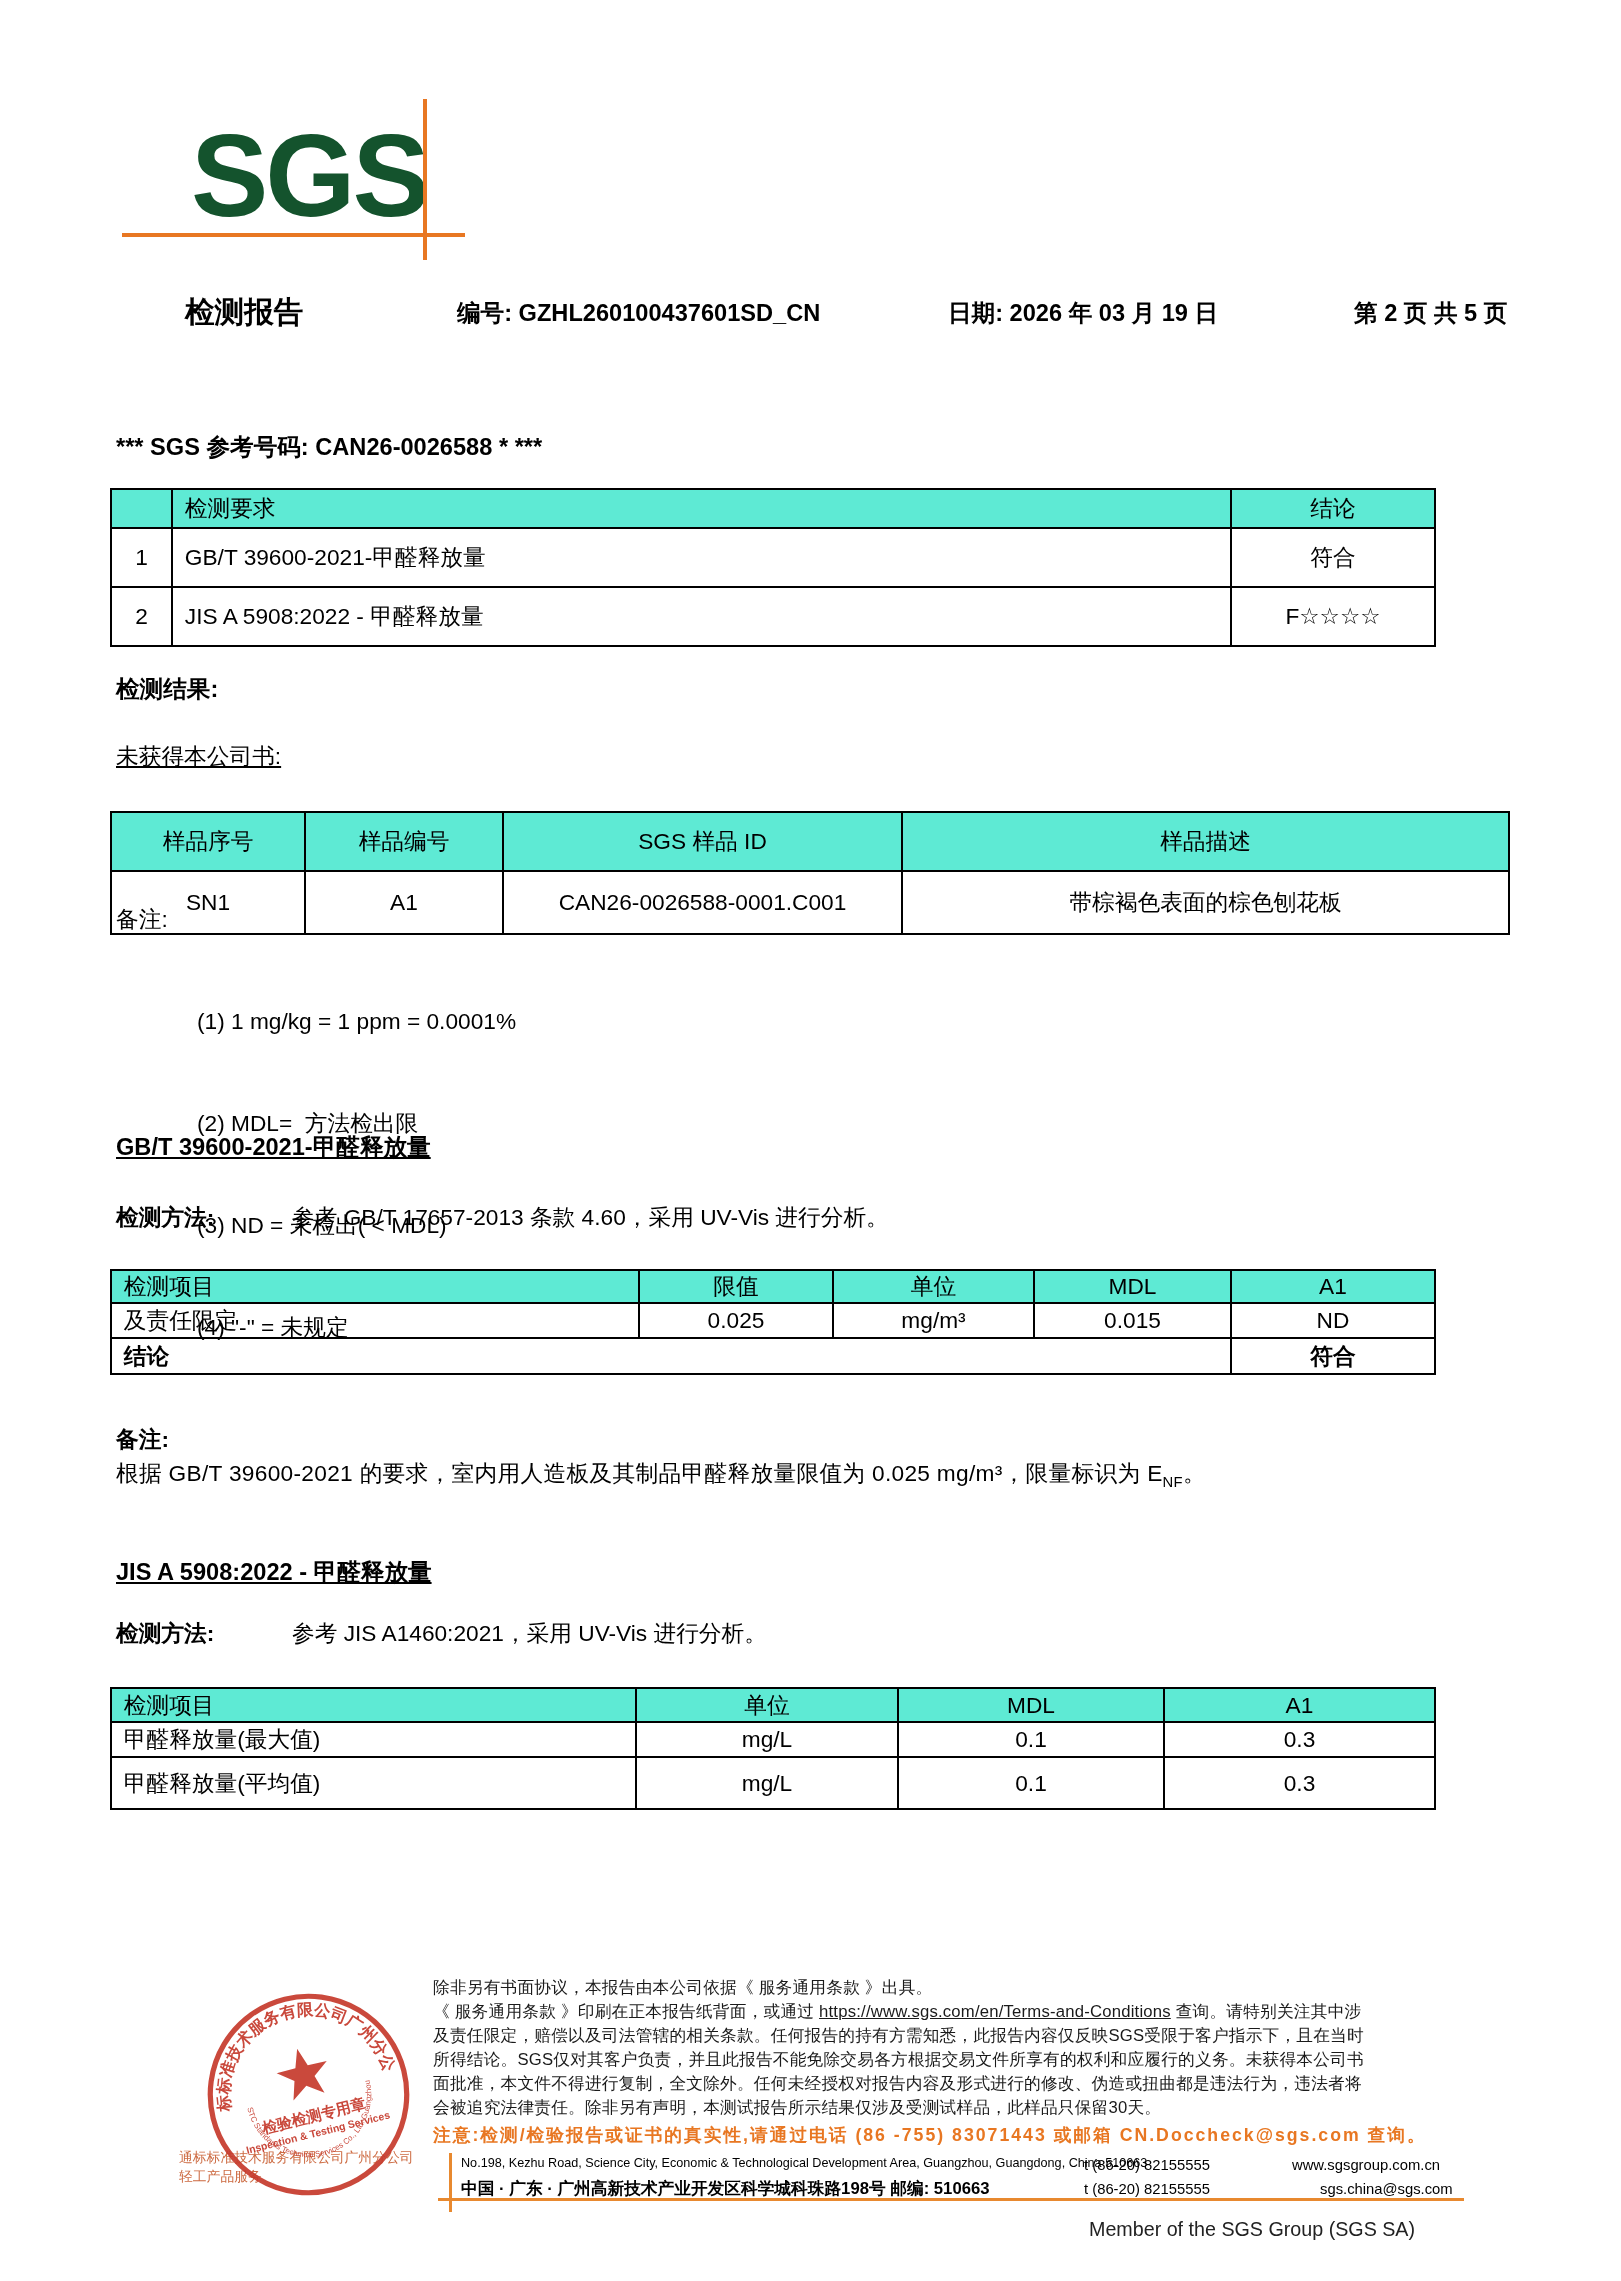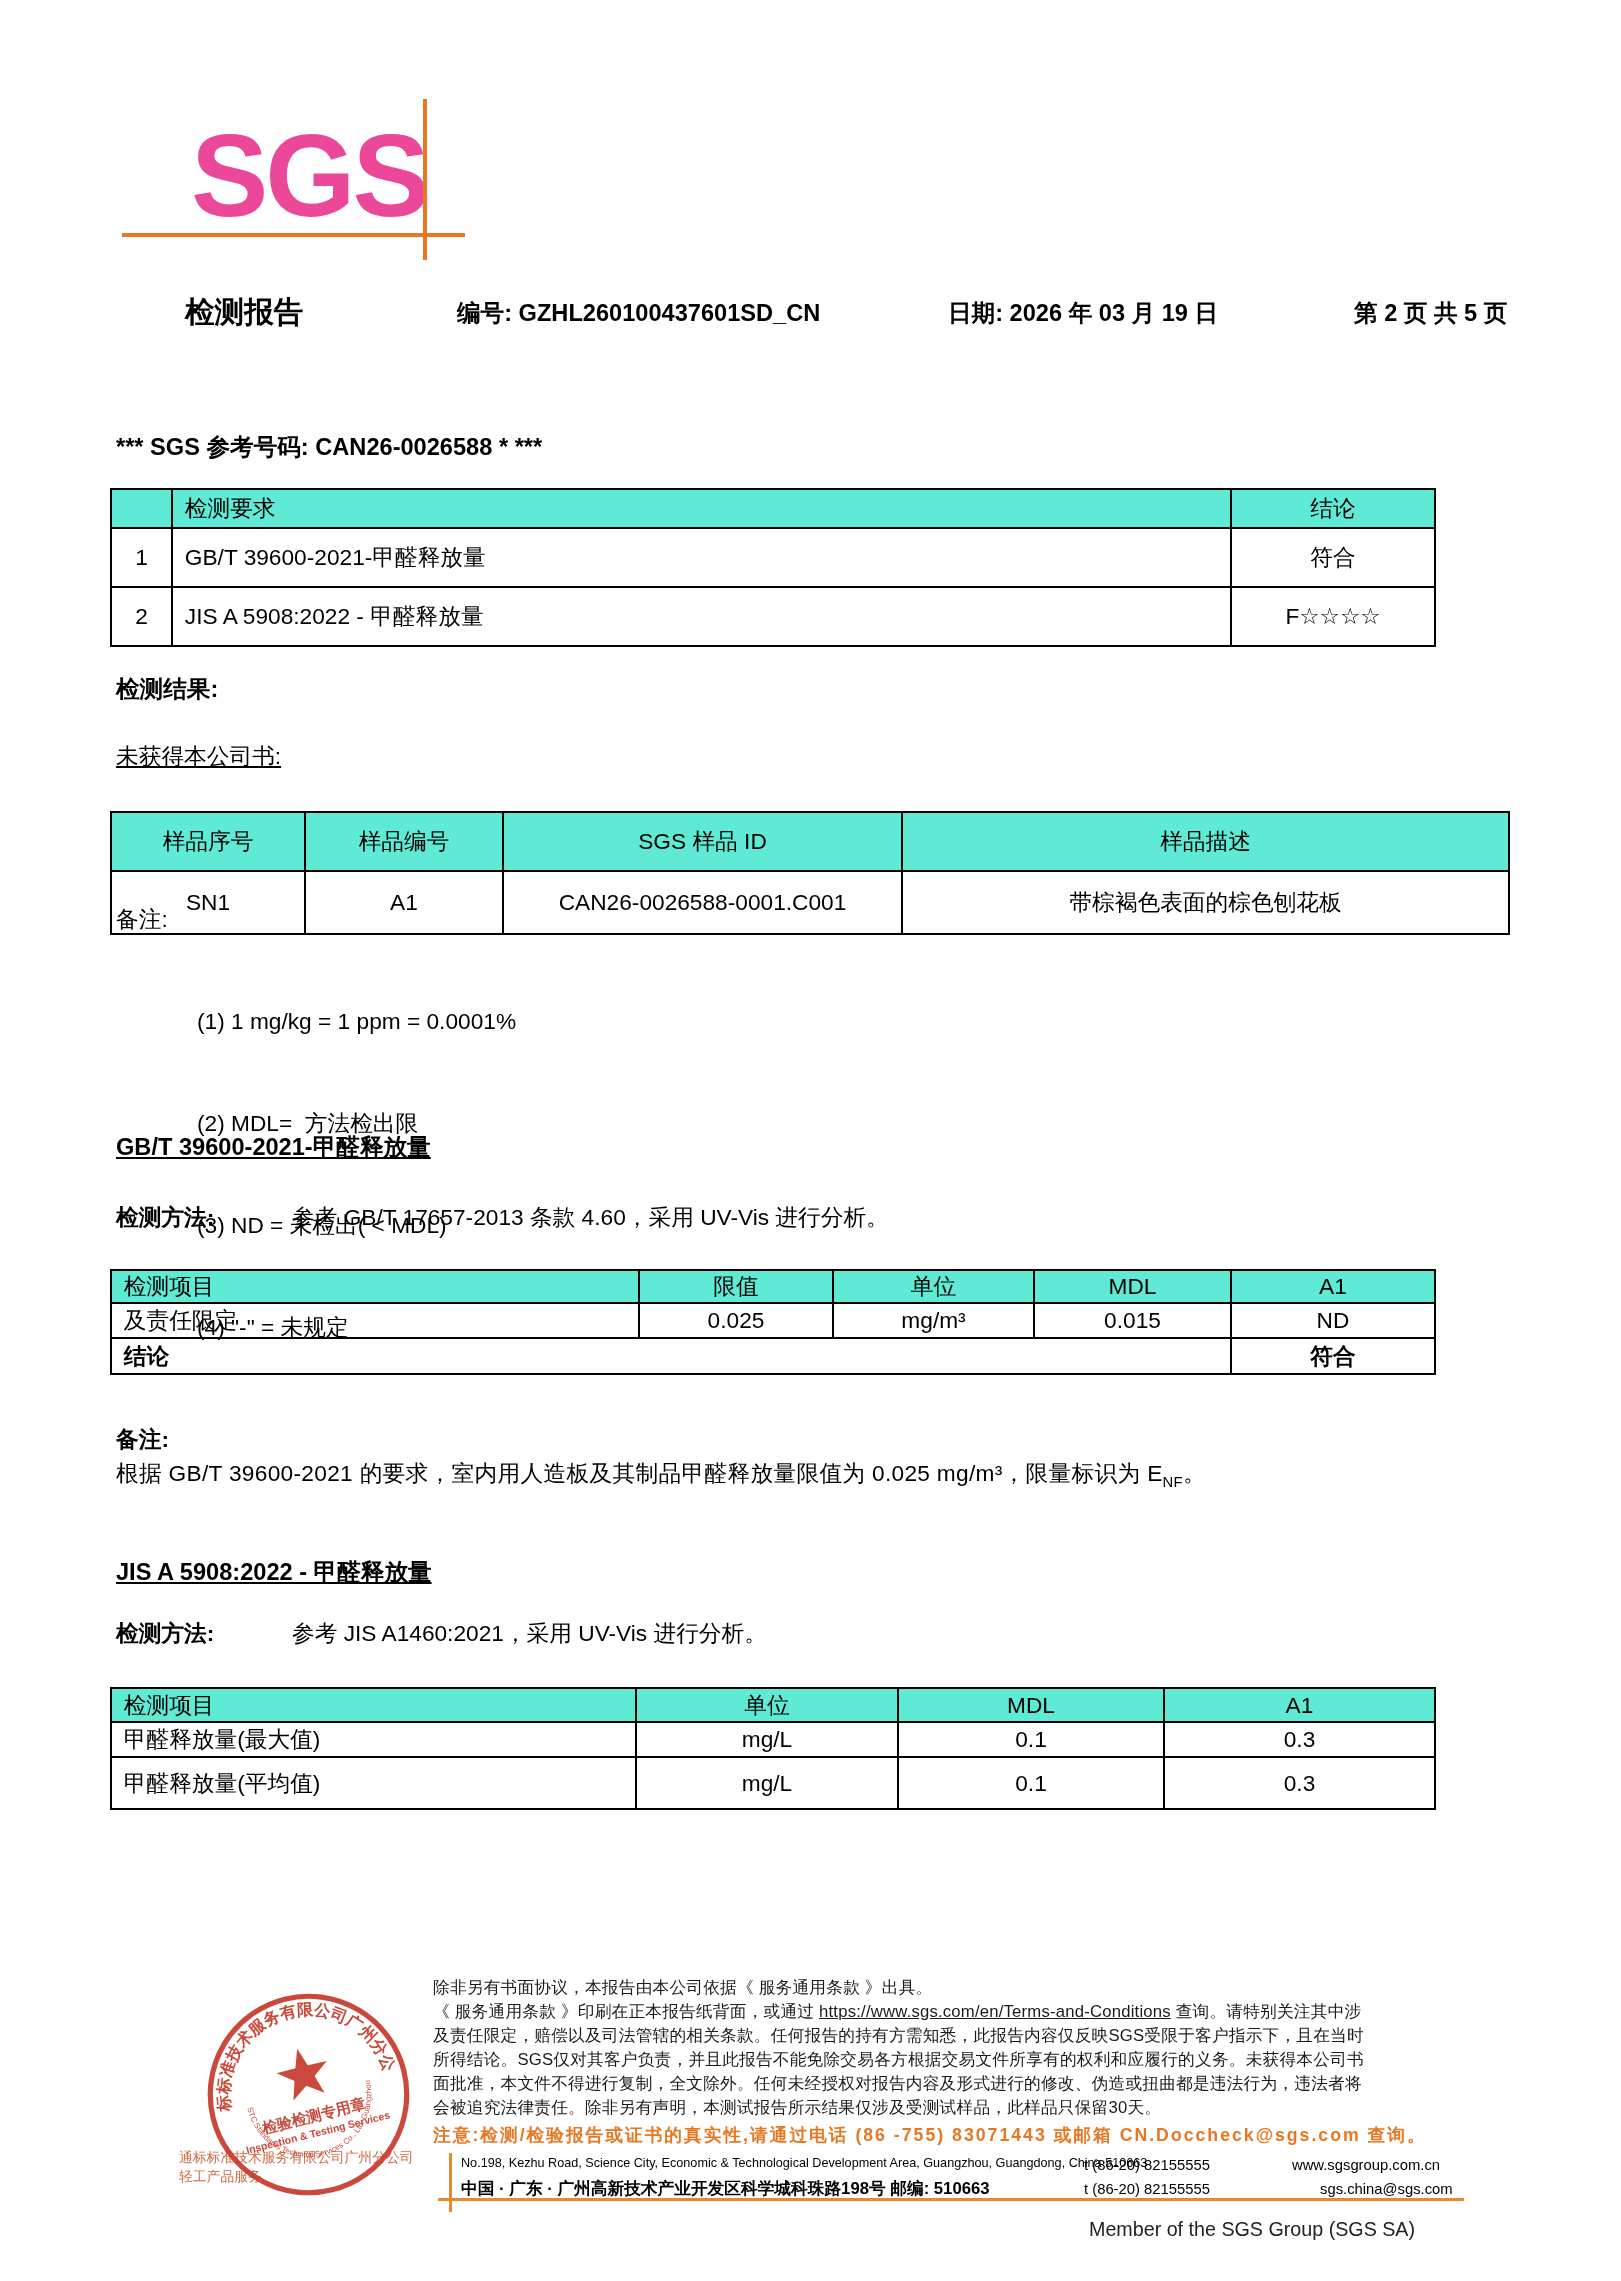--- a/index.html
+++ b/index.html
@@ -6,21 +6,21 @@
   .page {
     position:relative; width:1621px; height:2281px; margin:0 auto;
     background:#ffffff; overflow:hidden;
     font-family:"Liberation Sans", sans-serif; color:#000;
   }
   .abs { position:absolute; }
   .b { font-weight:bold; }
   .u { text-decoration:underline; }
 
   
-  .logo-sgs { font-weight:bold; font-size:116px; line-height:1; color:#ec4899; letter-spacing:-3px; }
+  .logo-sgs { font-weight:bold; font-size:116px; line-height:1; color:#14532d; letter-spacing:-3px; }
   .logo-hline { background:#e87722; height:3.9px; }
   .logo-vline { background:#e87722; width:3.9px; }
 
   
   .hdr-text { font-size:23.6px; font-weight:bold; white-space:nowrap; }
   .title { font-size:29.6px; font-weight:bold; }
 
   
   table.doc { border-collapse:collapse; table-layout:fixed; }
   table.doc td { border:2px solid #000; font-size:22.7px; padding:0 11.8px; overflow:hidden; }

